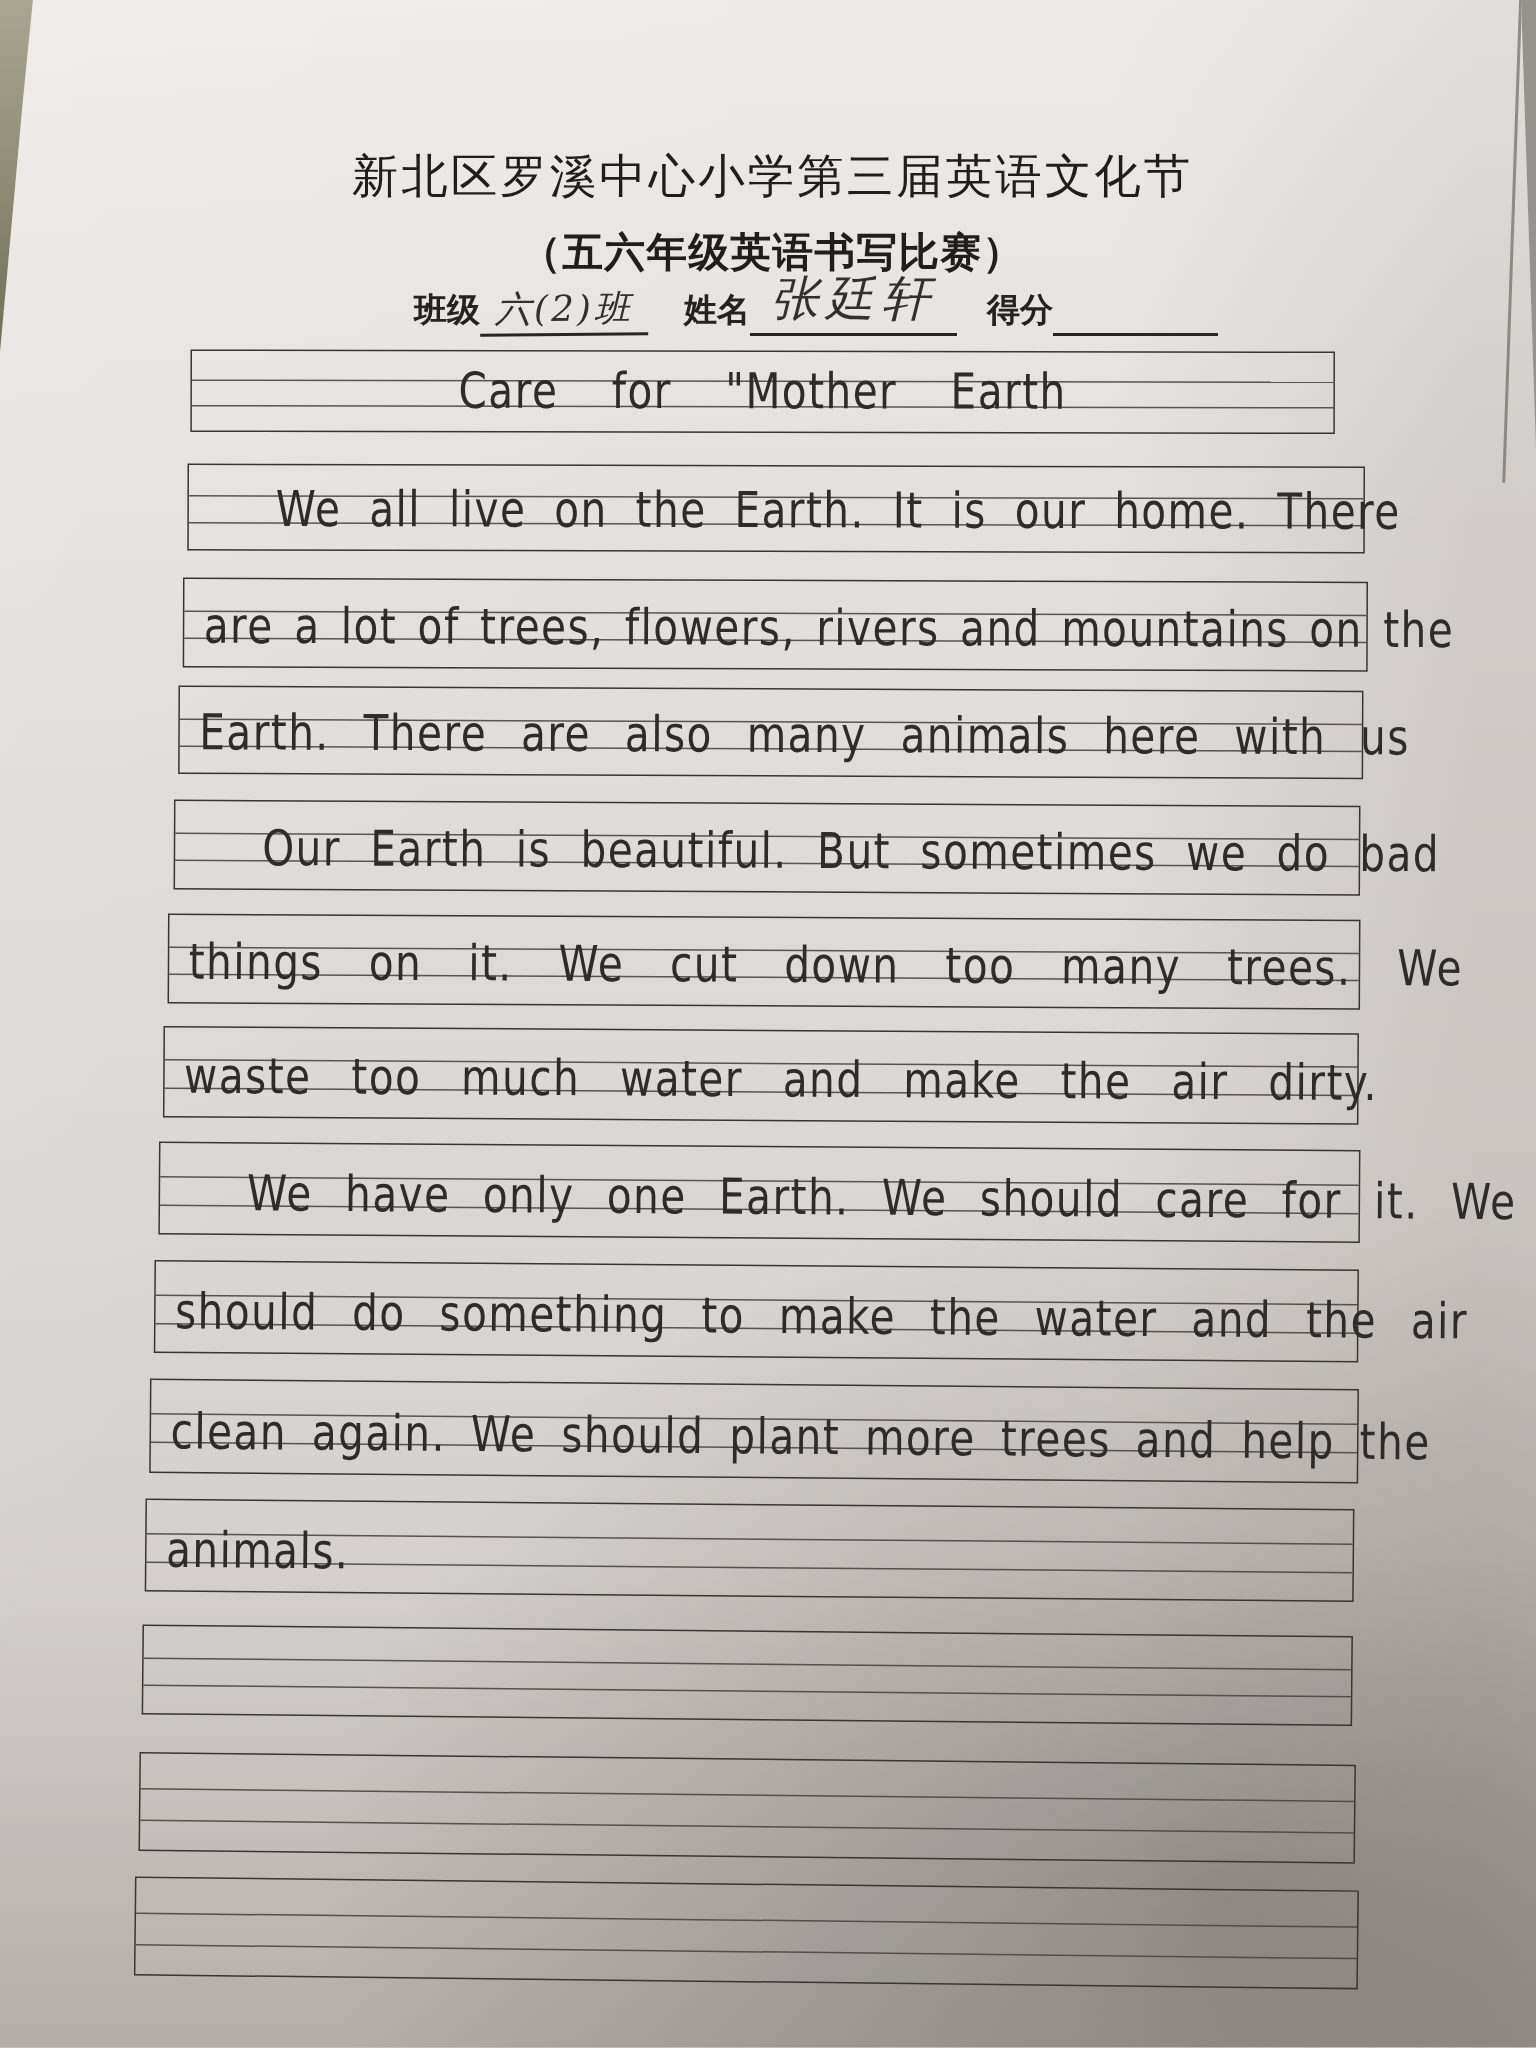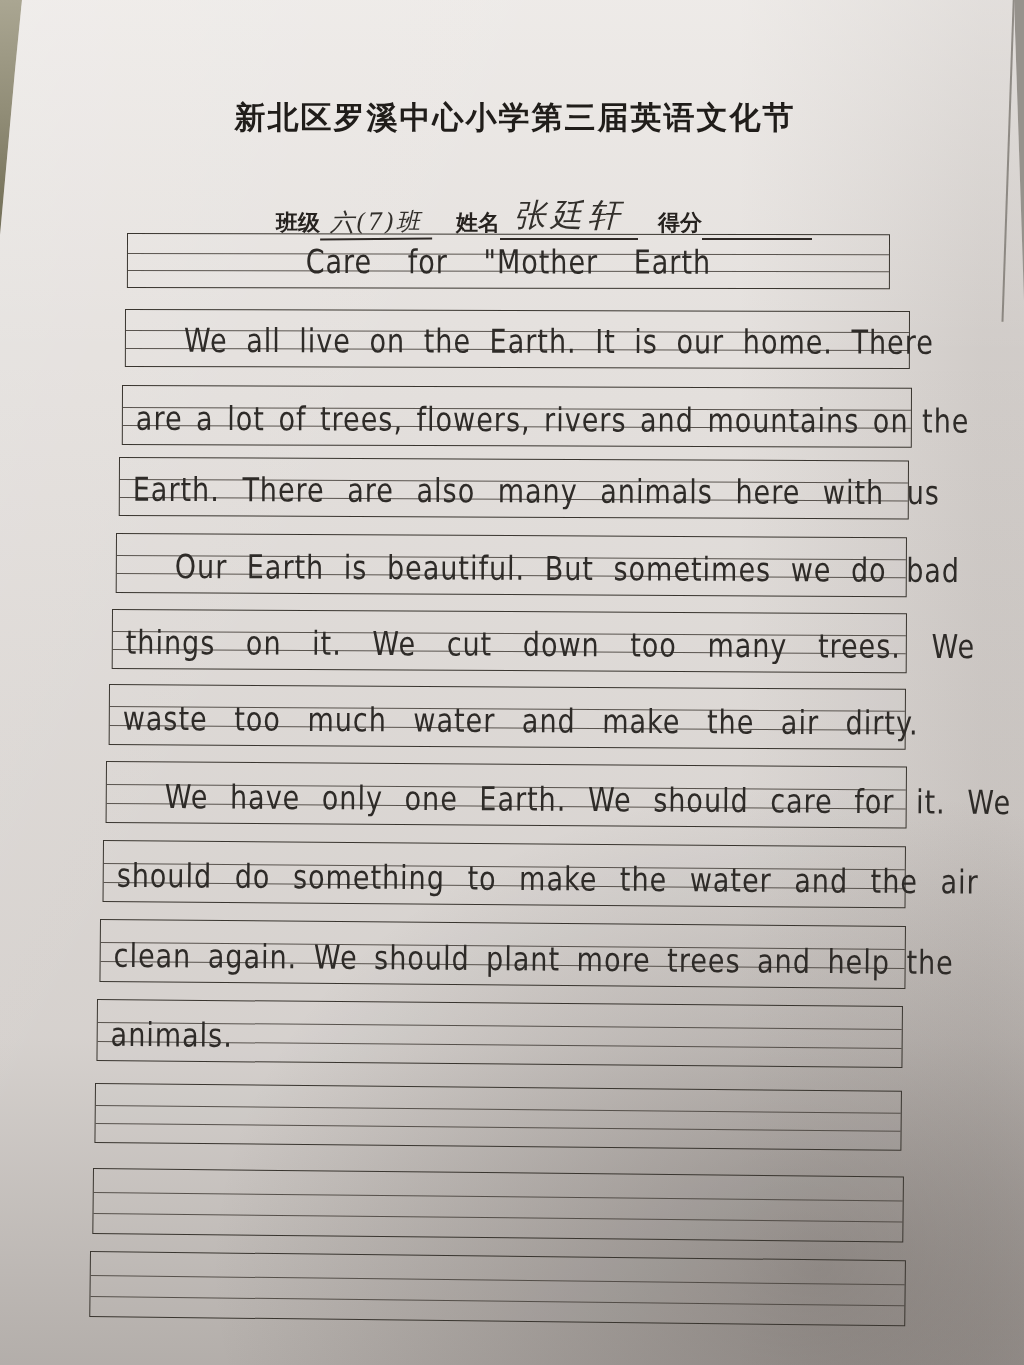--- a/index.html
+++ b/index.html
@@ -31,24 +31,24 @@
       linear-gradient(to bottom, rgba(252,250,248,0.40) 0%, rgba(252,250,248,0) 26%, rgba(88,78,72,0.10) 76%, rgba(66,58,52,0.30) 100%),
       linear-gradient(to right, rgba(0,0,0,0) 72%, rgba(80,70,64,0.13) 96%),
       #e4e0dd;
   }
   .paper-edge-line{
     position:absolute;left:1013px;top:-8px;width:2px;height:330px;
     background:#6e6963;transform:rotate(2deg);transform-origin:top center;opacity:.7;
   }
   
   .header{position:absolute;left:120px;top:0;width:790px;text-align:center;color:#201d1a;}
-  .title{margin-top:97px;font-size:31px;font-weight:bold;letter-spacing:2px;}
+  .title{margin-top:97px;font-size:31px;font-weight:normal;letter-spacing:2px;}
   .subtitle{margin-top:11px;font-size:27px;font-weight:bold;letter-spacing:1px;}
   .form-row{
-    position:absolute;left:276px;top:194px;display:flex;align-items:flex-end;
+    position:absolute;left:276px;top:178px;display:flex;align-items:flex-end;
     font-size:22px;font-weight:600;color:#26221f;white-space:nowrap;
   }
   .f-label{padding-bottom:2px;}
   .f-value{
     border-bottom:2px solid #2a2522;text-align:center;
     font-size:24px;font-weight:500;font-style:italic;color:#33302c;
     font-family:"DejaVu Serif","Liberation Serif",serif;
   }
   .f-value.class{min-width:112px;letter-spacing:2px;transform:rotate(-0.5deg);}
   .f-value.name{min-width:138px;letter-spacing:5px;font-size:32px;}
@@ -77,25 +77,26 @@
 
 <div class="backdrop-left">
   <div class="teal-edge"></div>
 </div>
 <div class="backdrop-right"></div>
 
 <div class="paper">
 
   <div class="header">
     <div class="title">新北区罗溪中心小学第三届英语文化节</div>
+    <div class="subtitle">（五六年级英语书写比赛）</div>
   </div>
 
   <div class="form-row">
     <span class="f-label">班级</span>
-    <span class="f-value class">六(7)班</span>
+    <span class="f-value class">六(2)班</span>
     <span class="gap-s"></span>
     <span class="f-label">姓名</span>
     <span class="f-value name">张廷轩</span>
     <span class="gap-m"></span>
     <span class="f-label">得分</span>
     <span class="f-blank"></span>
   </div>
 
   <div class="stave" style="top:233px;left:127px;width:763px;height:55px;transform:rotate(0.10deg);">
     <div class="il il1"></div>

